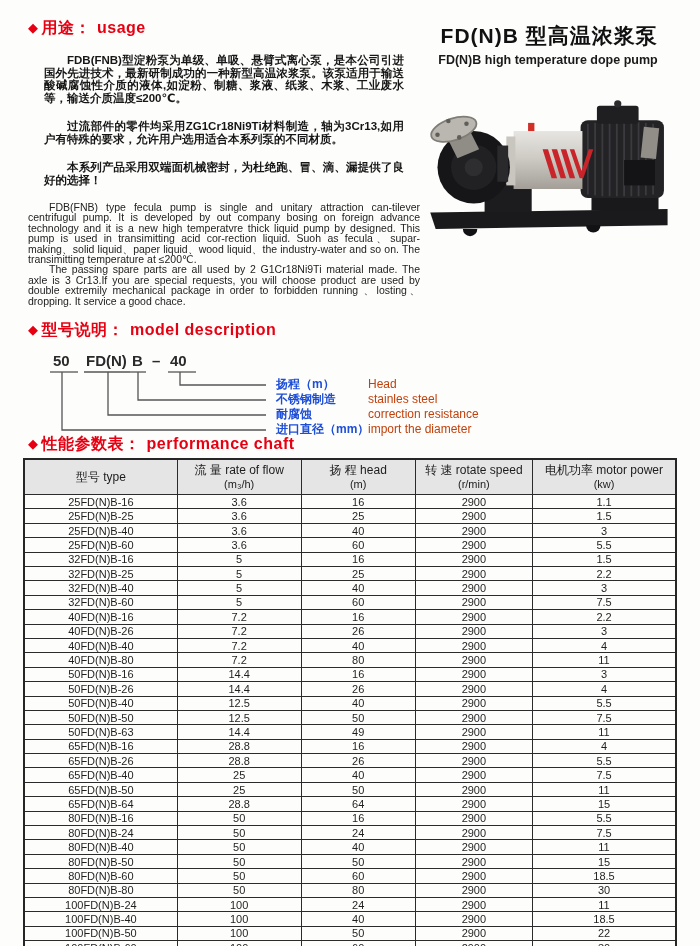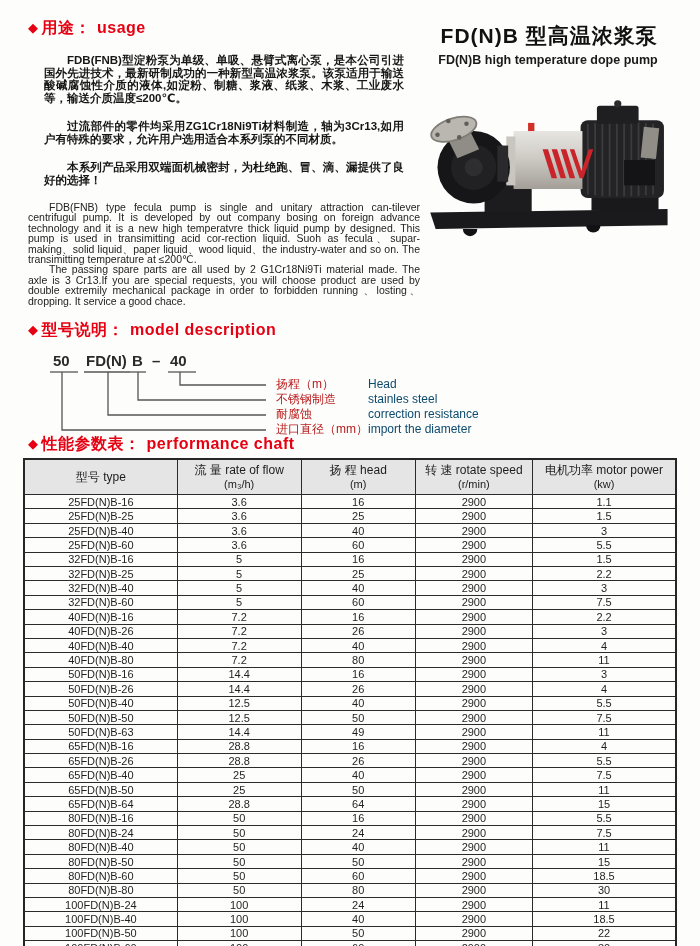--- a/index.html
+++ b/index.html
@@ -38,22 +38,22 @@
   .title-block{margin-top:4px;text-align:right;}
   .title-cn{font-size:21px;font-weight:bold;letter-spacing:1px;color:#111;}
   .title-en{font-size:12.5px;font-weight:bold;color:#1a1a1a;margin-top:3px;}
   .pump-wrap{margin-top:26px;}
   
   .model-heading{margin-top:14px;}
   .model-diagram{position:relative;height:90px;margin-top:4px;}
   .model-code{position:absolute;top:8px;font-size:15px;color:#2a2a2a;font-weight:600;}
   .model-lines{position:absolute;left:0;top:0;}
   .model-label-row{position:absolute;height:13px;line-height:13px;font-size:12px;}
-  .ml-cn{position:absolute;left:248px;font-weight:400;color:#b91c1c;white-space:nowrap;}
-  .ml-en{position:absolute;left:340px;color:#0c4a6e;white-space:nowrap;}
+  .ml-cn{position:absolute;left:248px;font-weight:700;color:#1d4ed8;white-space:nowrap;}
+  .ml-en{position:absolute;left:340px;color:#c2410c;white-space:nowrap;}
   
   .perf-heading{margin-top:0;}
   table.perf{
     border-collapse:collapse;table-layout:fixed;
     width:654px;margin-left:-5px;margin-top:4px;
     border:2px solid #262626;
   }
   table.perf th,table.perf td{
     border:1px solid #2b2b2b;text-align:center;vertical-align:middle;
     padding:0;overflow:hidden;

